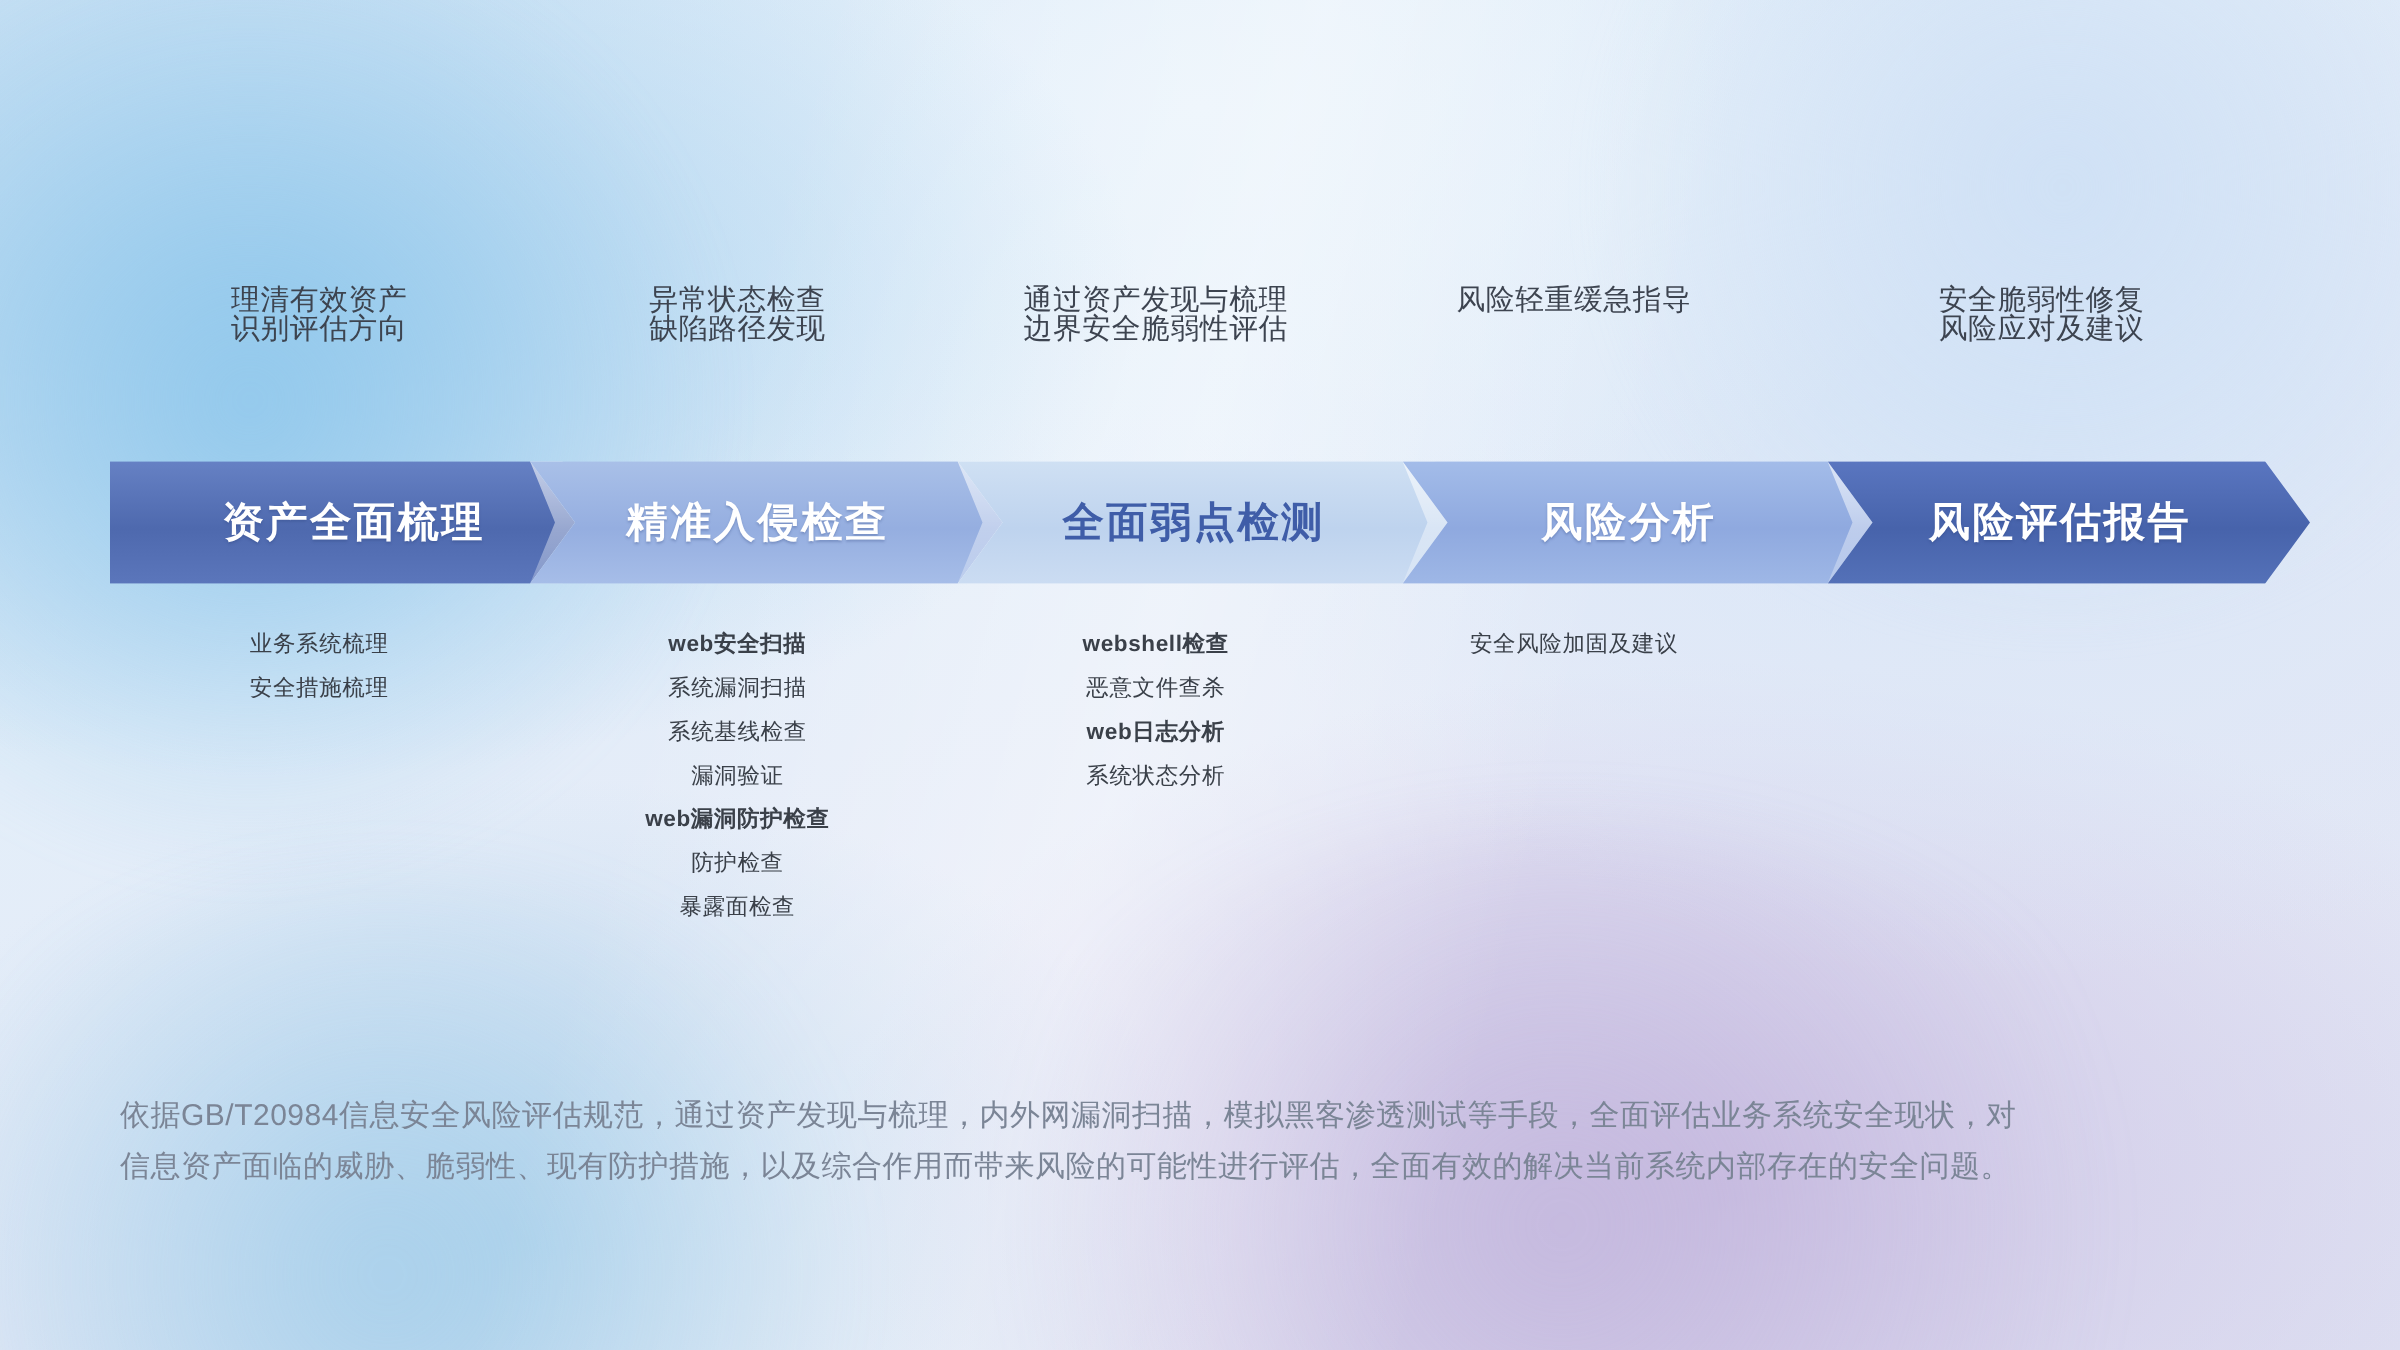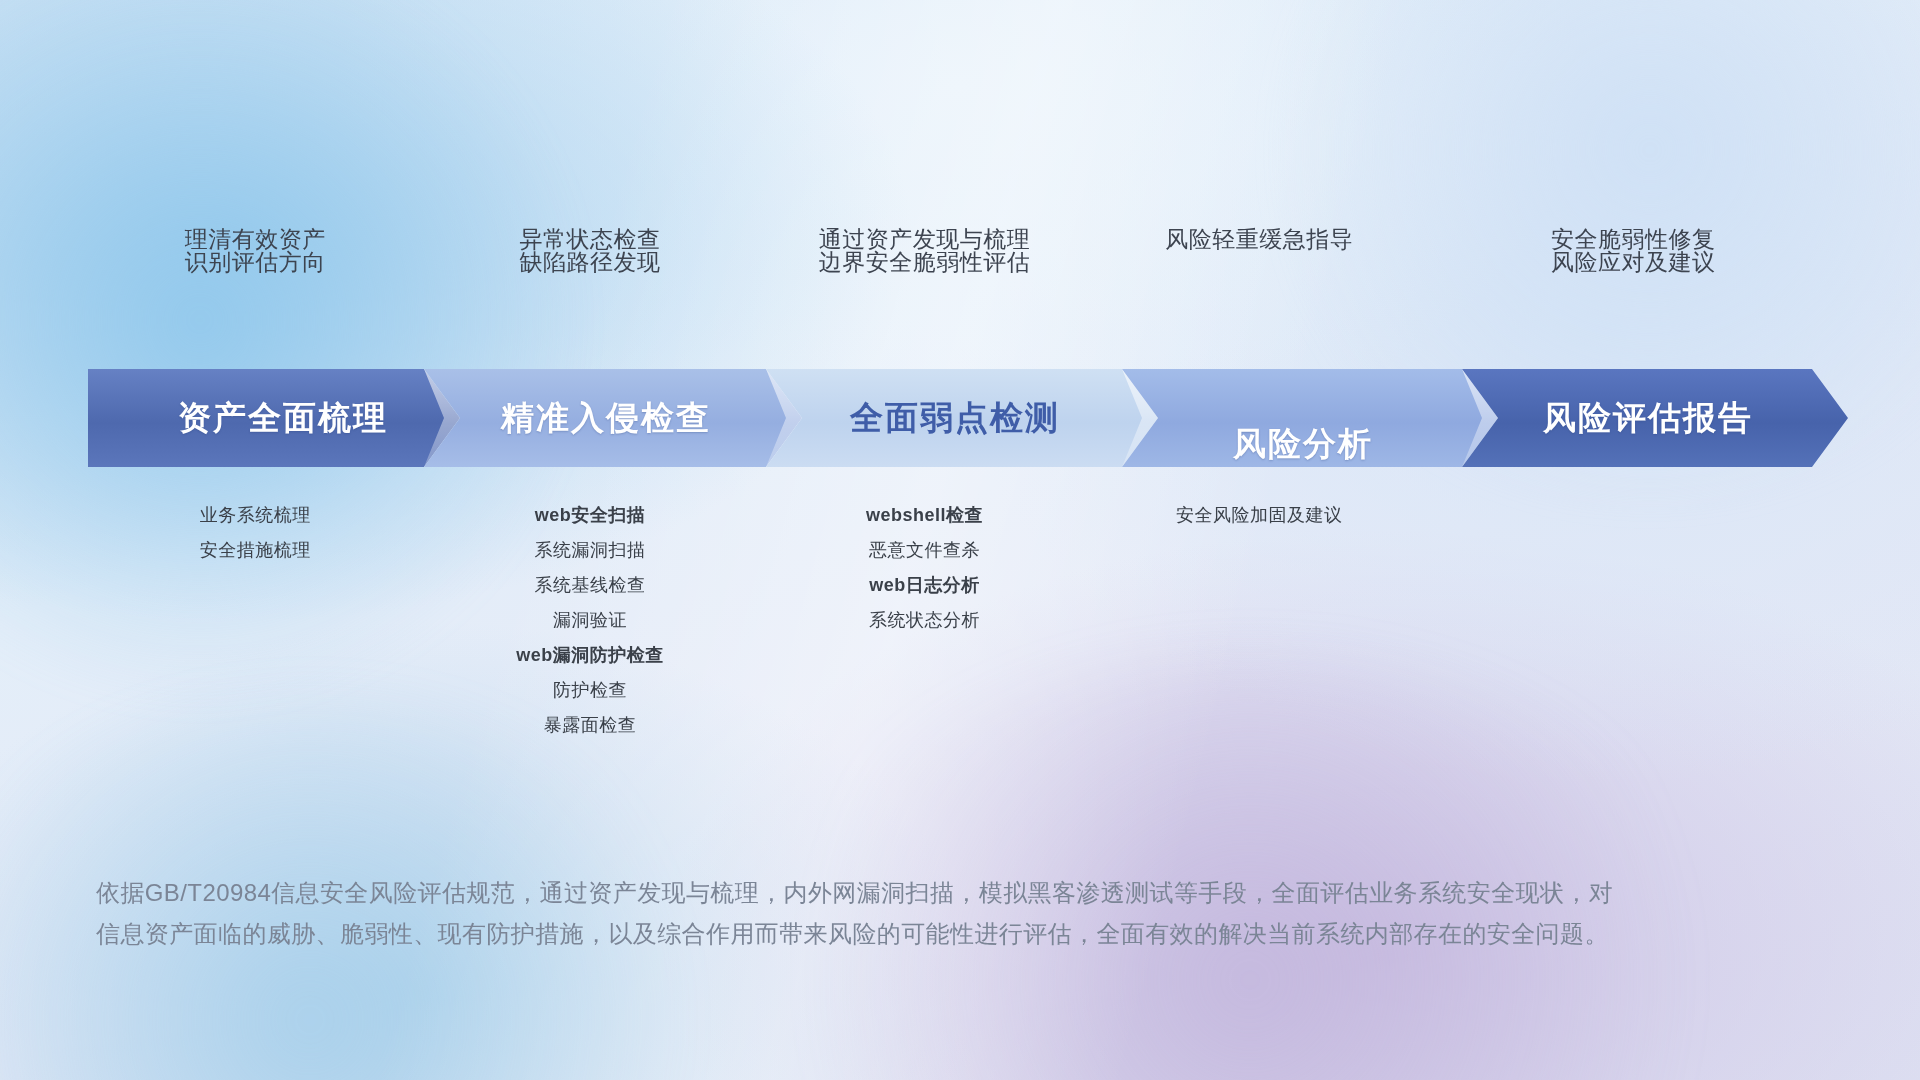--- a/index.html
+++ b/index.html
@@ -180,21 +180,21 @@
     <div class="arrow a2 notched" style="left:336px; width:378px;">
       <span class="arrow-label lbl-white">精准入侵检查</span>
     </div>
     <div class="arrow-gap" style="left:678px;"></div>
 
     <div class="arrow a3 notched" style="left:678px; width:392px;">
       <span class="arrow-label lbl-blue">全面弱点检测</span>
     </div>
     <div class="arrow-gap" style="left:1034px;"></div>
 
-    <div class="arrow a4 notched" style="left:1034px; width:376px;align-items:flex-end;">
+    <div class="arrow a4 notched" style="left:1034px; width:376px;">
       <span class="arrow-label lbl-white">风险分析</span>
     </div>
     <div class="arrow-gap" style="left:1374px;"></div>
 
     <div class="arrow a5 notched" style="left:1374px; width:386px;align-items:center;">
       <span class="arrow-label lbl-white">风险评估报告</span>
     </div>
   </div>
 
   <div class="col-grid" id="bottom-lists">

